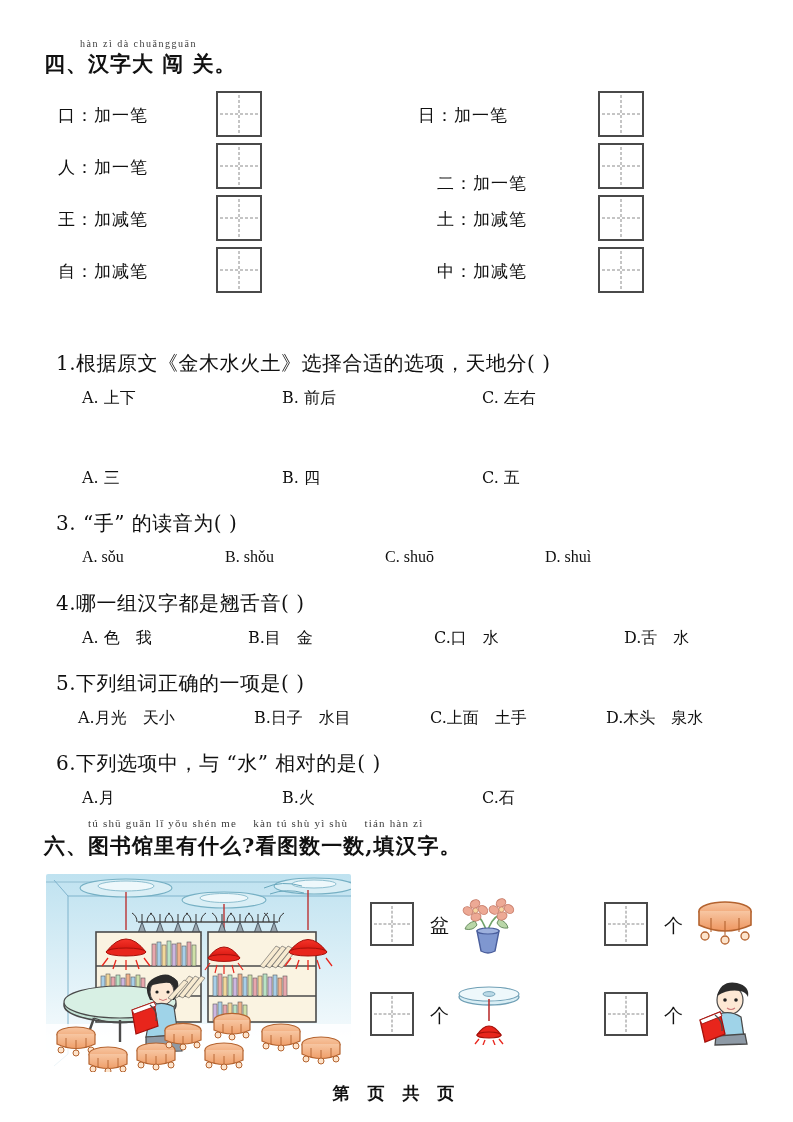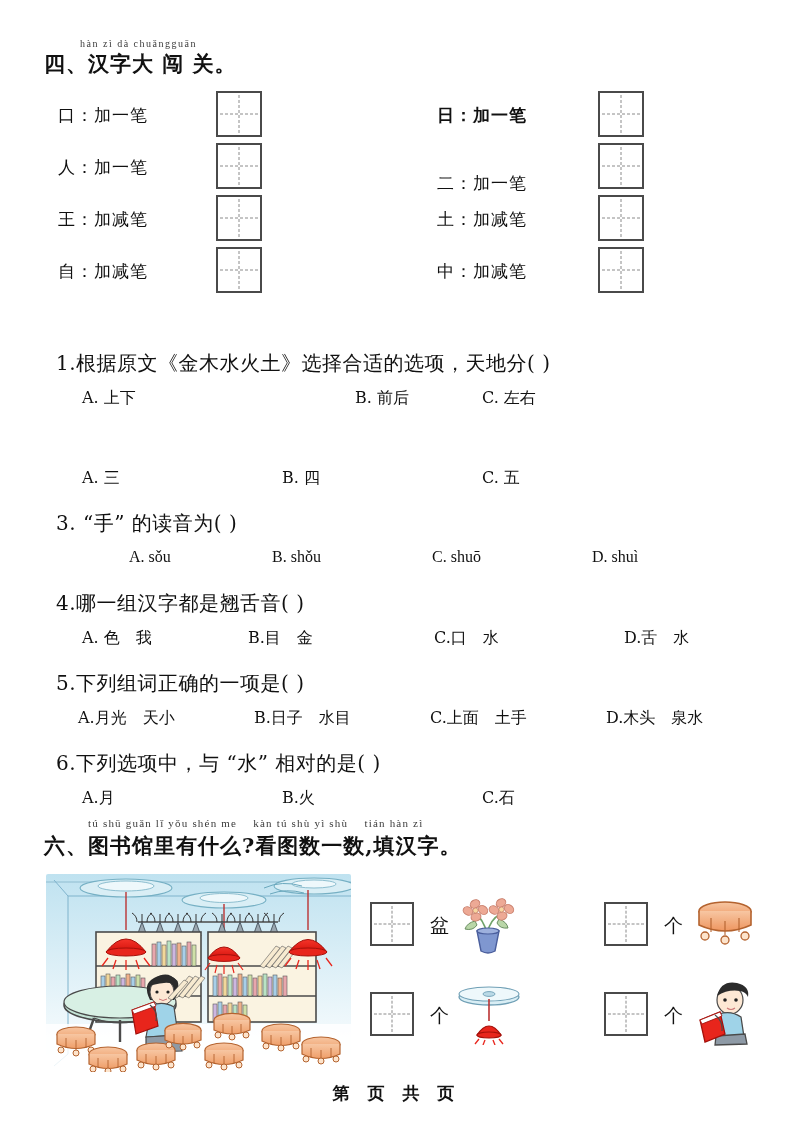--- a/index.html
+++ b/index.html
@@ -93,21 +93,20 @@
     font-family: "DejaVu Serif", serif;
     font-size: 16px;
     white-space: nowrap;
     color: #111;
   }
   .q-opts span.opt {
     display: inline-block;
   }
   .pinyin-opt {
     font-family: "Liberation Serif", serif;
-    margin-left: 47px;
   }
 
   
   .s6-cell-char {
     position: absolute;
     font-family: "DejaVu Serif", serif;
     font-size: 19px;
     color: #111;
   }
 
@@ -153,21 +152,21 @@
   <div class="s4-label" style="left:58px; top:208px;">
     <span>王</span><span>：</span><span>加减笔</span>
   </div>
   <div class="tzg" style="left:216px; top:195px; width:46px; height:46px;"></div>
 
   <div class="s4-label" style="left:58px; top:260px;">
     <span>自</span><span>：</span><span>加减笔</span>
   </div>
   <div class="tzg" style="left:216px; top:247px; width:46px; height:46px;"></div>
 
-  <div class="s4-label" style="left:437px; top:104px;font-weight:bold;">
+  <div class="s4-label" style="left:418px; top:104px;">
     <span>日</span><span>：</span><span>加一笔</span>
   </div>
   <div class="tzg" style="left:598px; top:91px; width:46px; height:46px;"></div>
 
   <div class="s4-label" style="left:437px; top:172px;">
     <span>二</span><span>：</span><span>加一笔</span>
   </div>
   <div class="tzg" style="left:598px; top:143px; width:46px; height:46px;"></div>
 
   <div class="s4-label" style="left:437px; top:208px;">
@@ -176,21 +175,21 @@
   <div class="tzg" style="left:598px; top:195px; width:46px; height:46px;"></div>
 
   <div class="s4-label" style="left:437px; top:260px;">
     <span>中</span><span>：</span><span>加减笔</span>
   </div>
   <div class="tzg" style="left:598px; top:247px; width:46px; height:46px;"></div>
 
 
   <div class="q-stem" style="left:56px; top:350px;">1.根据原文《金木水火土》选择合适的选项，天地分(          )</div>
   <div class="q-opts" style="left:82px; top:388px;">
-    <span class="opt" style="width:200px;">A. 上下</span><span class="opt" style="width:200px;text-align:center;">B. 前后</span><span class="opt">C. 左右</span>
+    <span class="opt" style="width:200px;">A. 上下</span><span class="opt" style="width:200px;">B. 前后</span><span class="opt">C. 左右</span>
   </div>
 
   <div class="q-opts" style="left:82px; top:468px;">
     <span class="opt" style="width:200px;">A. 三</span><span class="opt" style="width:200px;">B. 四</span><span class="opt">C. 五</span>
   </div>
 
   <div class="q-stem" style="left:56px; top:510px;">3. “手” 的读音为(          )</div>
   <div class="q-opts pinyin-opt" style="left:82px; top:548px;">
     <span class="opt" style="width:143px;">A. sǒu</span><span class="opt" style="width:160px;">B. shǒu</span><span class="opt" style="width:160px;">C. shuō</span><span class="opt">D. shuì</span>
   </div>

